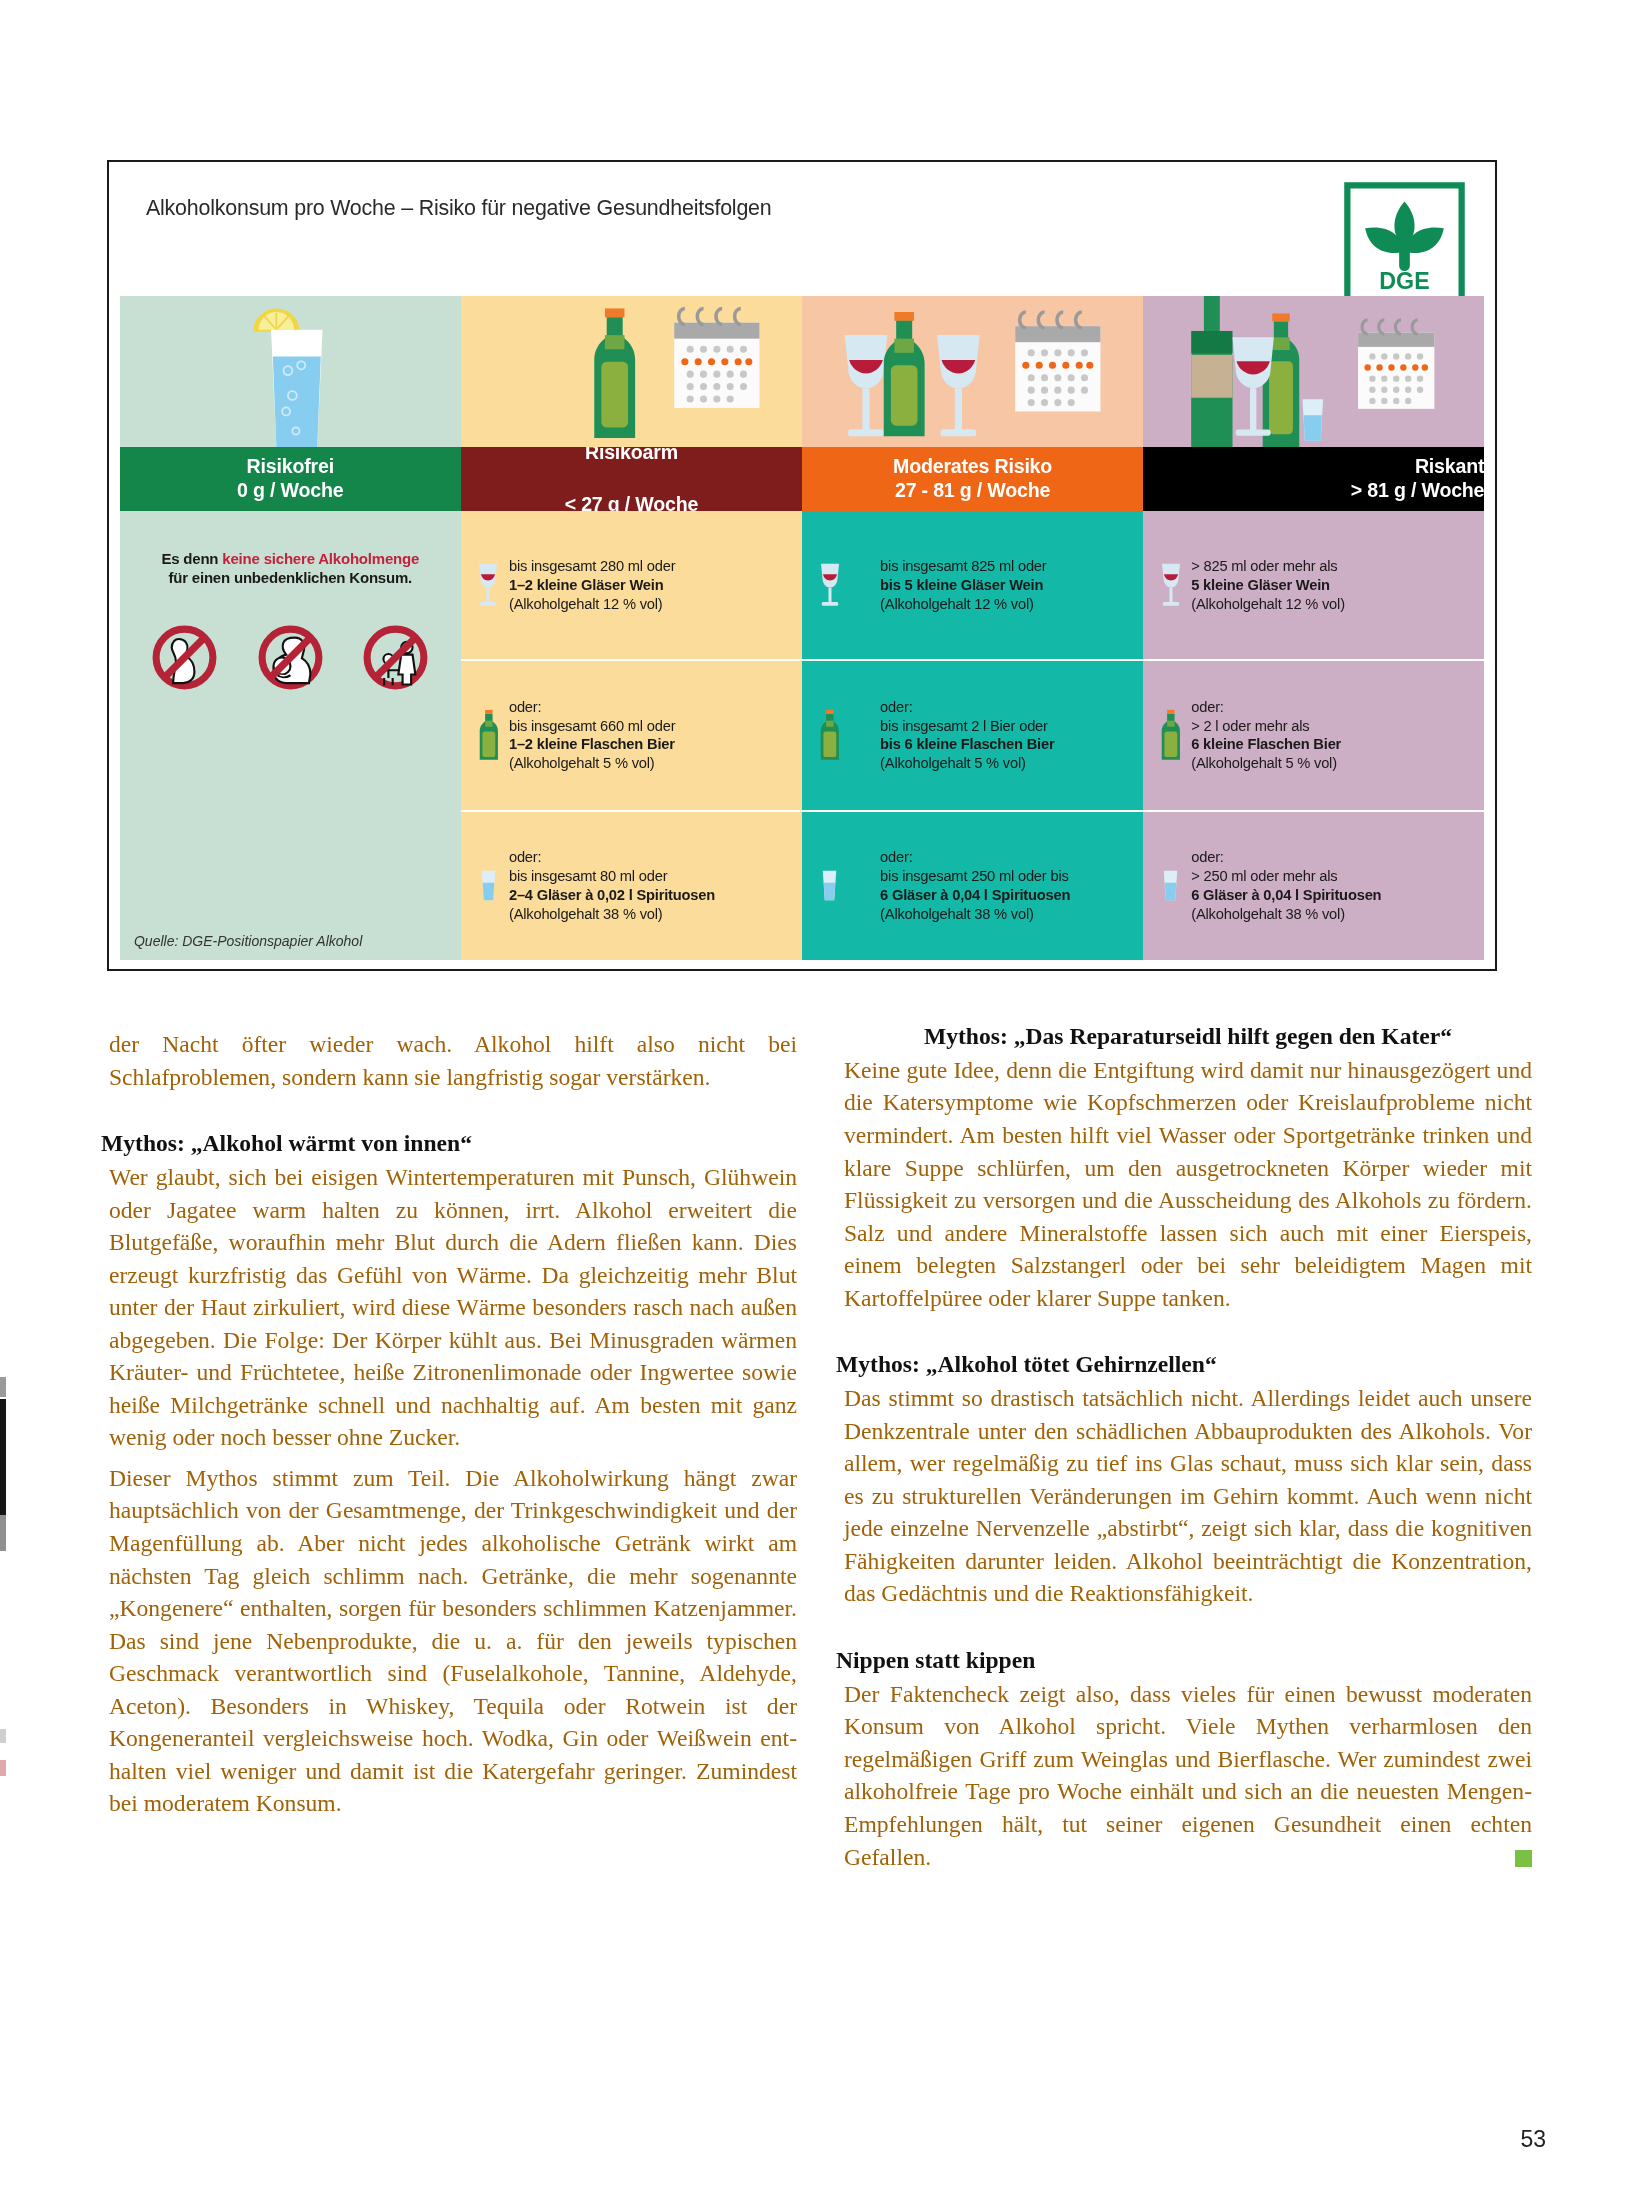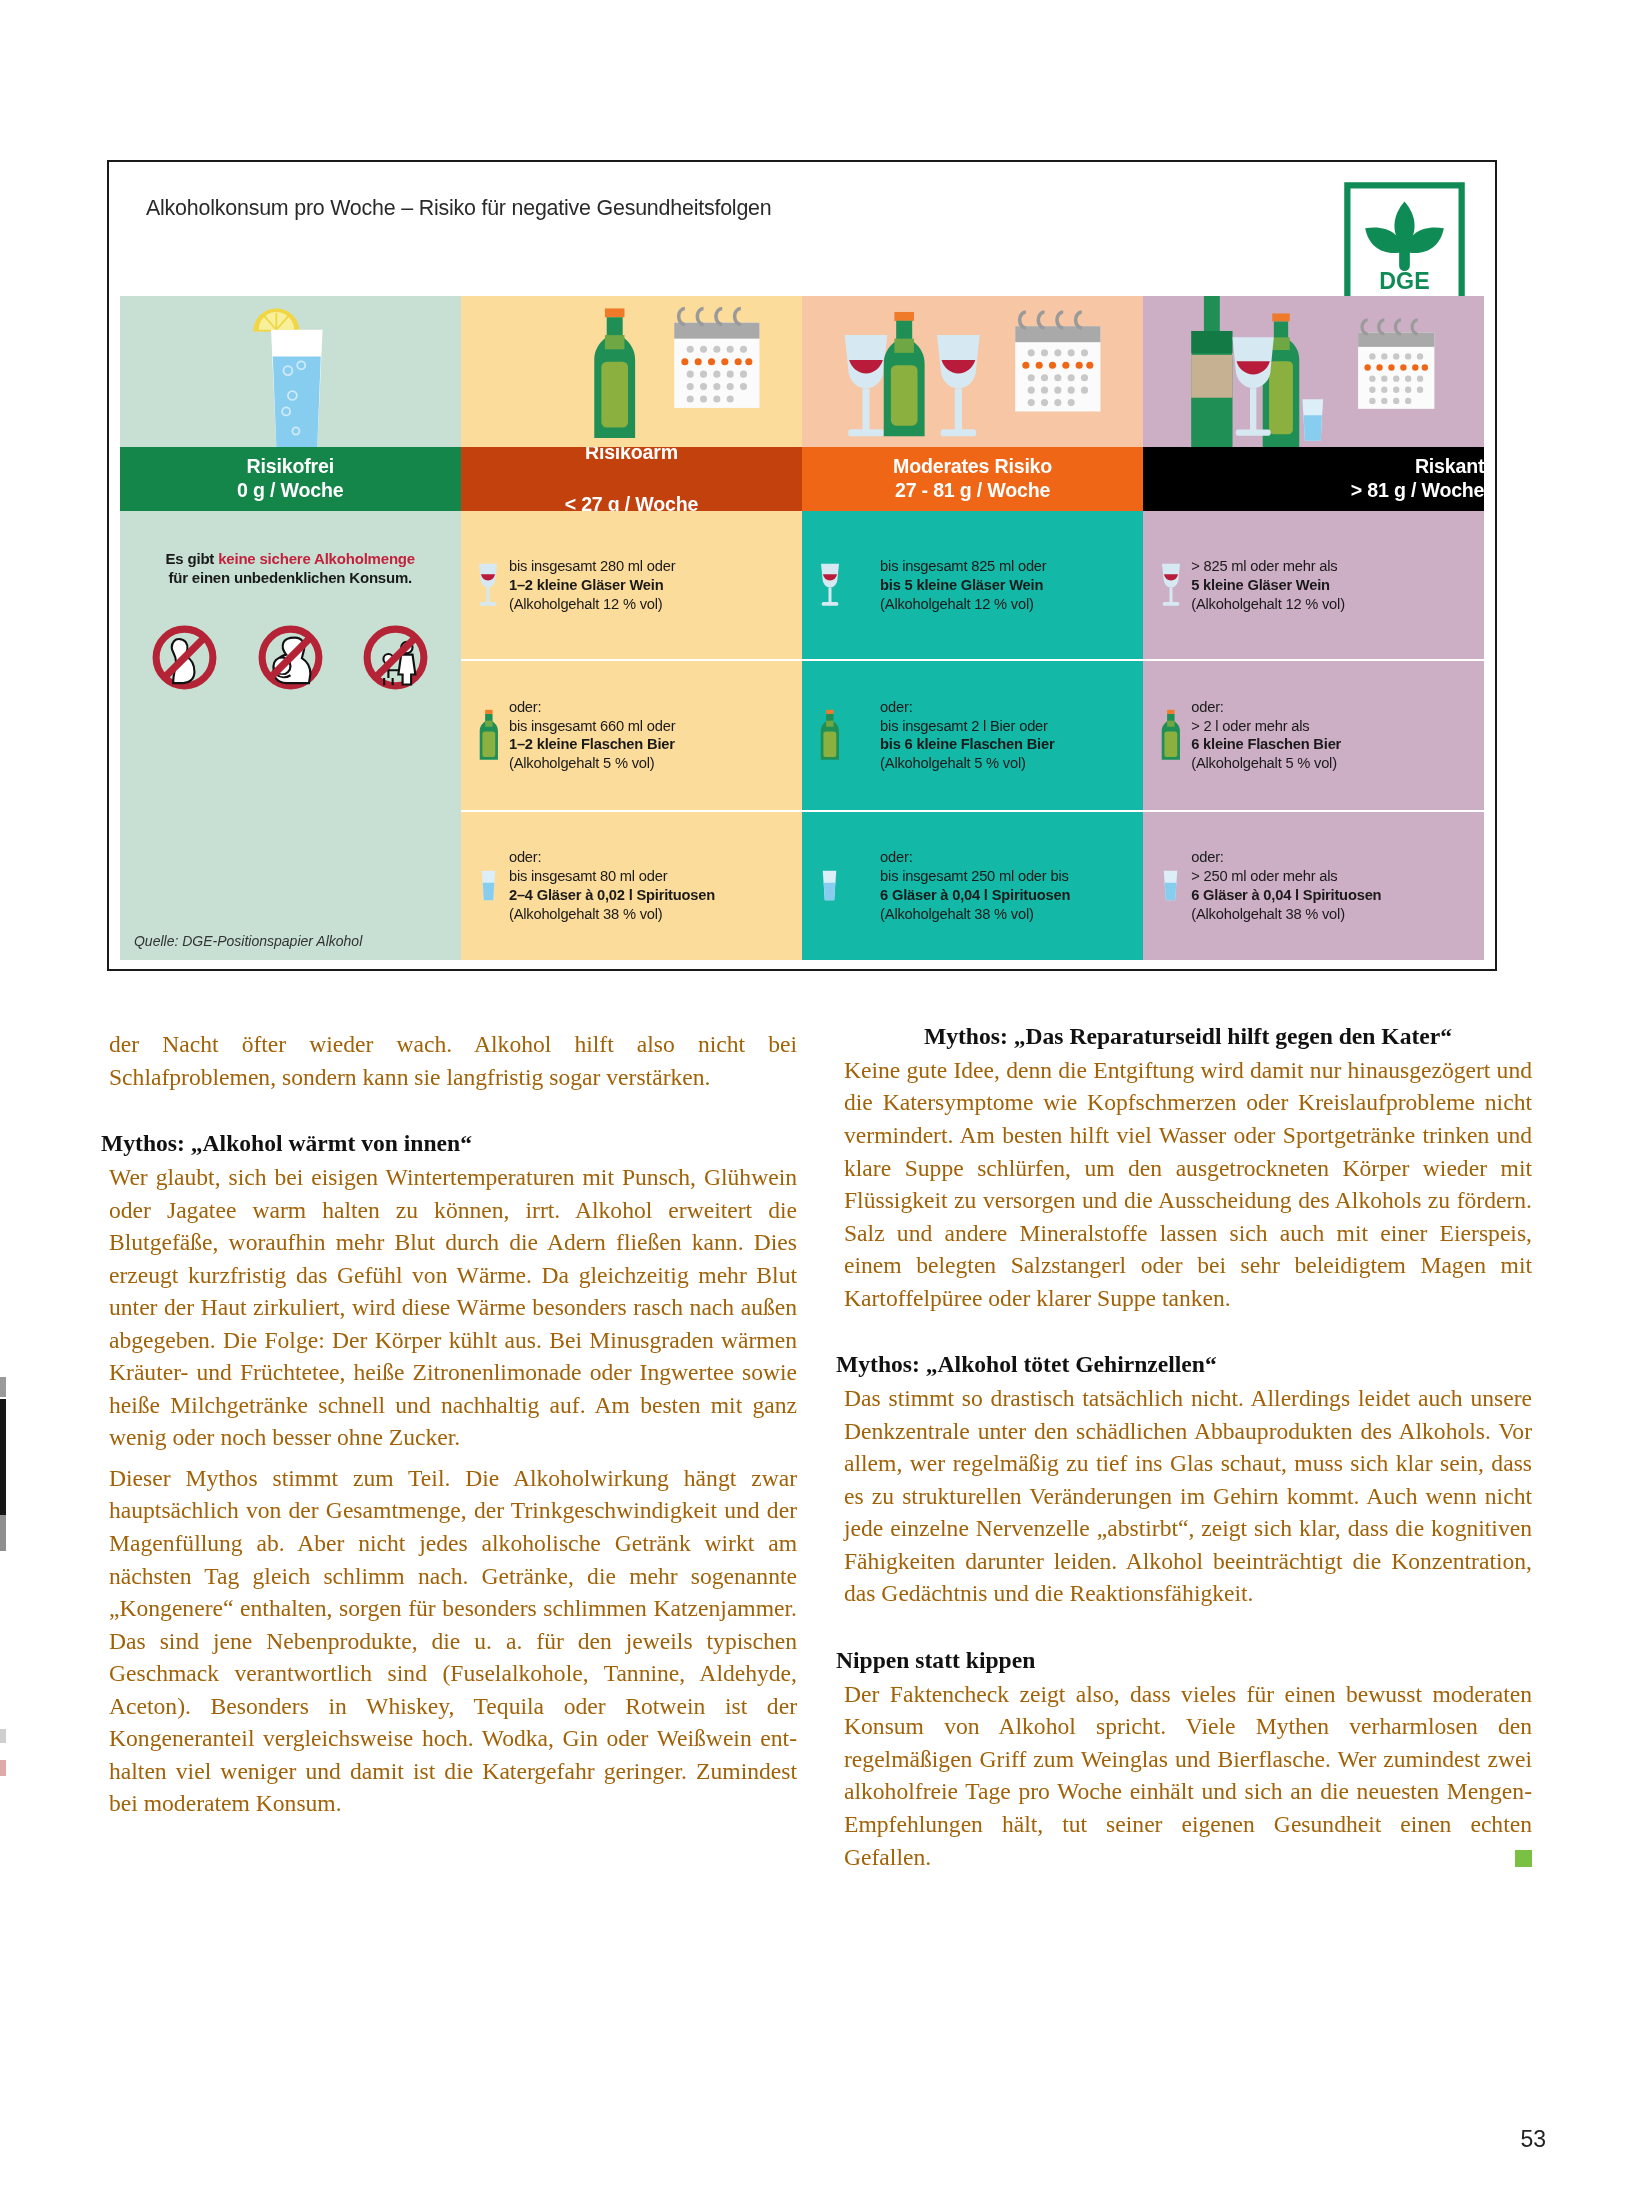--- a/index.html
+++ b/index.html
@@ -86,21 +86,21 @@
     font-weight: bold;
     display: flex;
     flex-direction: column;
     align-items: center;
     justify-content: center;
     line-height: 1.22;
     font-size: 19.6px;
     letter-spacing: -0.2px;
   }
   .c0 .bar { background: #14864a; }
-  .c1 .bar { background: #c2410c; gap: 28px; }
+  .c1 .bar { background: #7f1d1d; gap: 28px; }
   .c2 .bar { background: #ef6617; }
   .c3 .bar { background: #000000; align-items: flex-end; }
 
   .rows { flex: 1; display: flex; flex-direction: column; }
   .row {
     flex: 1;
     display: flex;
     align-items: center;
     padding: 3.6px 5.3px 3.6px 7.1px;
     box-sizing: border-box;
@@ -265,21 +265,21 @@
       </div>
 
       <div class="bar">
         <span>Risikofrei</span>
         <span>0 g / Woche</span>
       </div>
 
       <div class="rows">
         <div class="c0-inner">
           <div class="c0-claim">
-            <span>Es gibt </span><span class="red">keine sichere Alkoholmenge</span><br>
+            <span>Es denn </span><span class="red">keine sichere Alkoholmenge</span><br>
             <span>für einen unbedenklichen Konsum.</span>
           </div>
 
           <div class="bans">
             <svg width="71" height="71" viewBox="0 0 100 100">
               <circle cx="50" cy="50" r="40" fill="none" stroke="#b52436" stroke-width="10"></circle>
               <g fill="#fff" stroke="#111" stroke-width="3">
                 <path d="M42 24 c9 0 13 7 12 14 l-2 10 c7 4 12 12 12 22 c0 10 -7 16 -16 16 l-14 0 c0 -14 4 -22 4 -30 c0 -10 -6 -14 -6 -20 c0 -8 5 -12 10 -12 Z"></path>
               </g>
               <line x1="22" y1="78" x2="78" y2="22" stroke="#b52436" stroke-width="10"></line>

